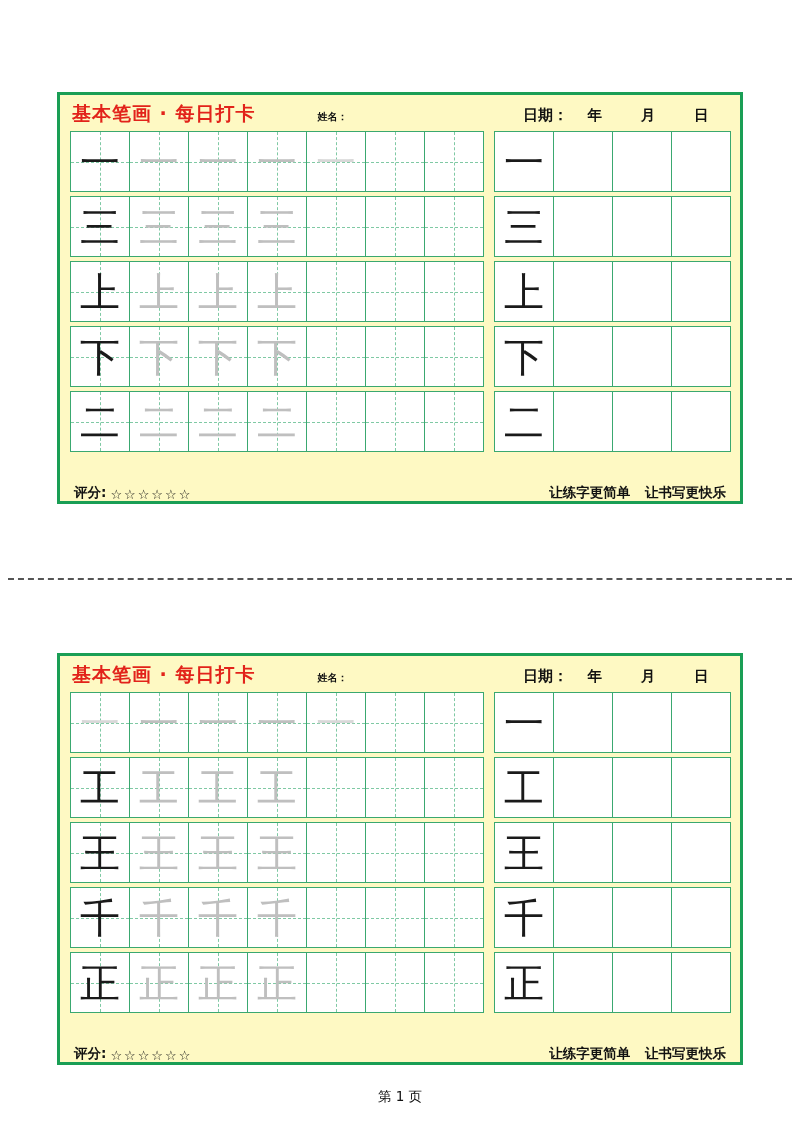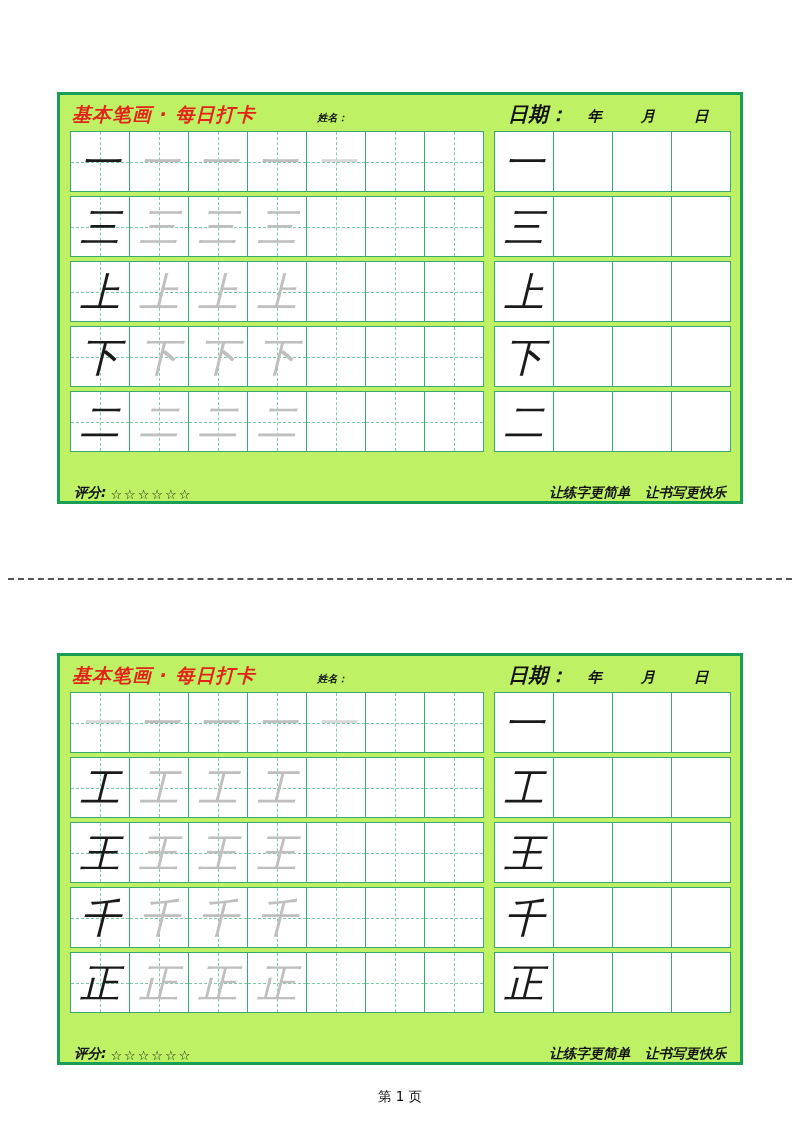--- a/index.html
+++ b/index.html
@@ -19,23 +19,22 @@
     width: 800px;
     height: 1131px;
     box-sizing: border-box;
   }
   .sheet {
     position: absolute;
     left: 57px;
     width: 686px;
     border: 3px solid #1a9e55;
     box-sizing: border-box;
-    background: #bef264;
+    background: #fef9c3;
     padding: 6px 8px 4px 8px;
-    font-style: italic;
   }
   .sheet-top { top: 92px; height: 412px; }
   .sheet-bottom { top: 653px; height: 412px; }
 
   
   .hdr {
     display: flex;
     align-items: baseline;
     height: 30px;
     padding: 0 4px;
@@ -51,21 +50,21 @@
   .hdr-name {
     margin-left: 62px;
     font-size: 10px;
     font-family: "DejaVu Sans", sans-serif;
     font-weight: bold;
     color: #111;
     white-space: nowrap;
   }
   .hdr-date {
     margin-left: auto;
-    font-size: 20px;
+    font-size: 15px;
     font-family: "DejaVu Sans", sans-serif;
     font-weight: bold;
     color: #111;
     white-space: nowrap;
   }
   .hdr-ymd {
     display: flex;
     width: 160px;
     justify-content: space-around;
     font-size: 14.5px;

